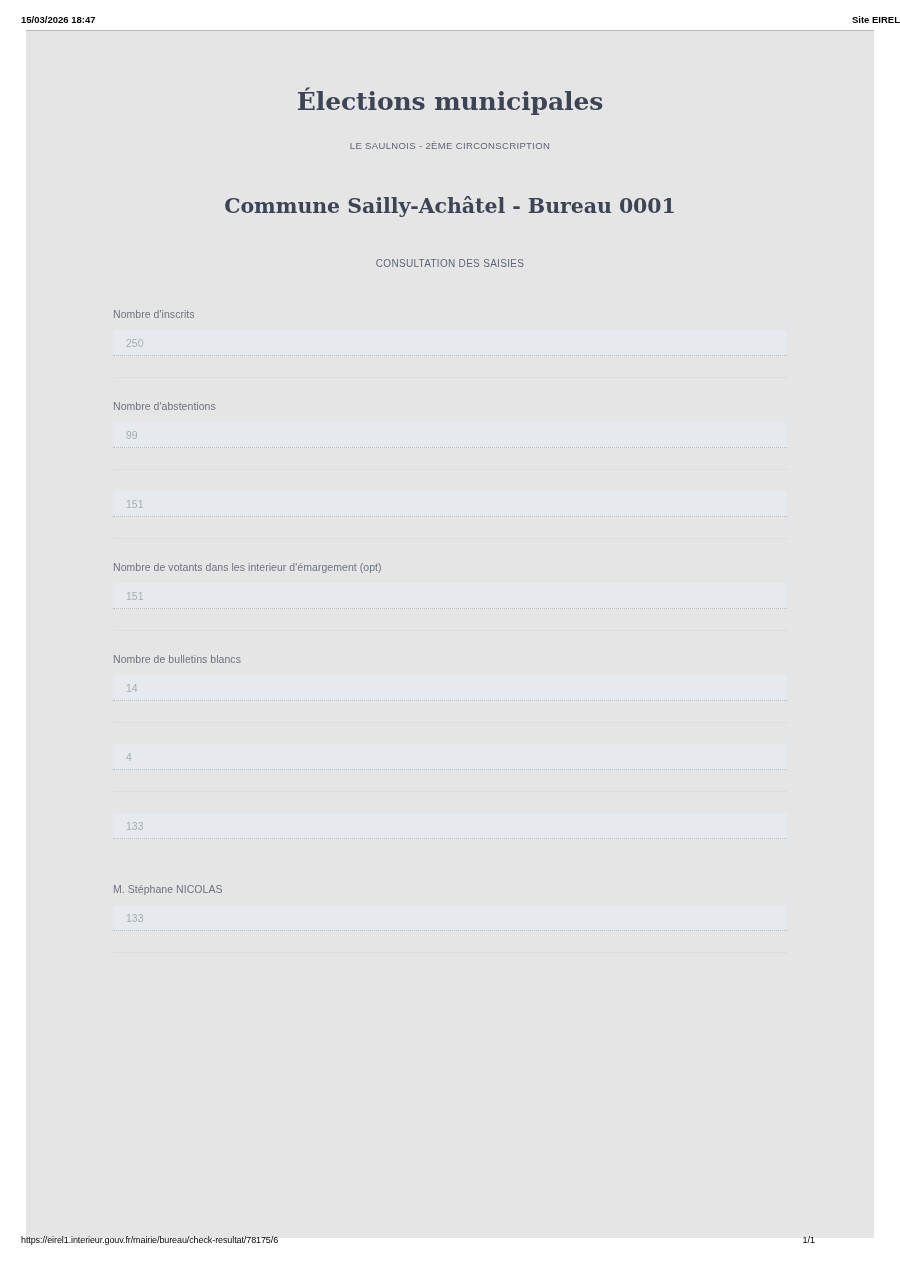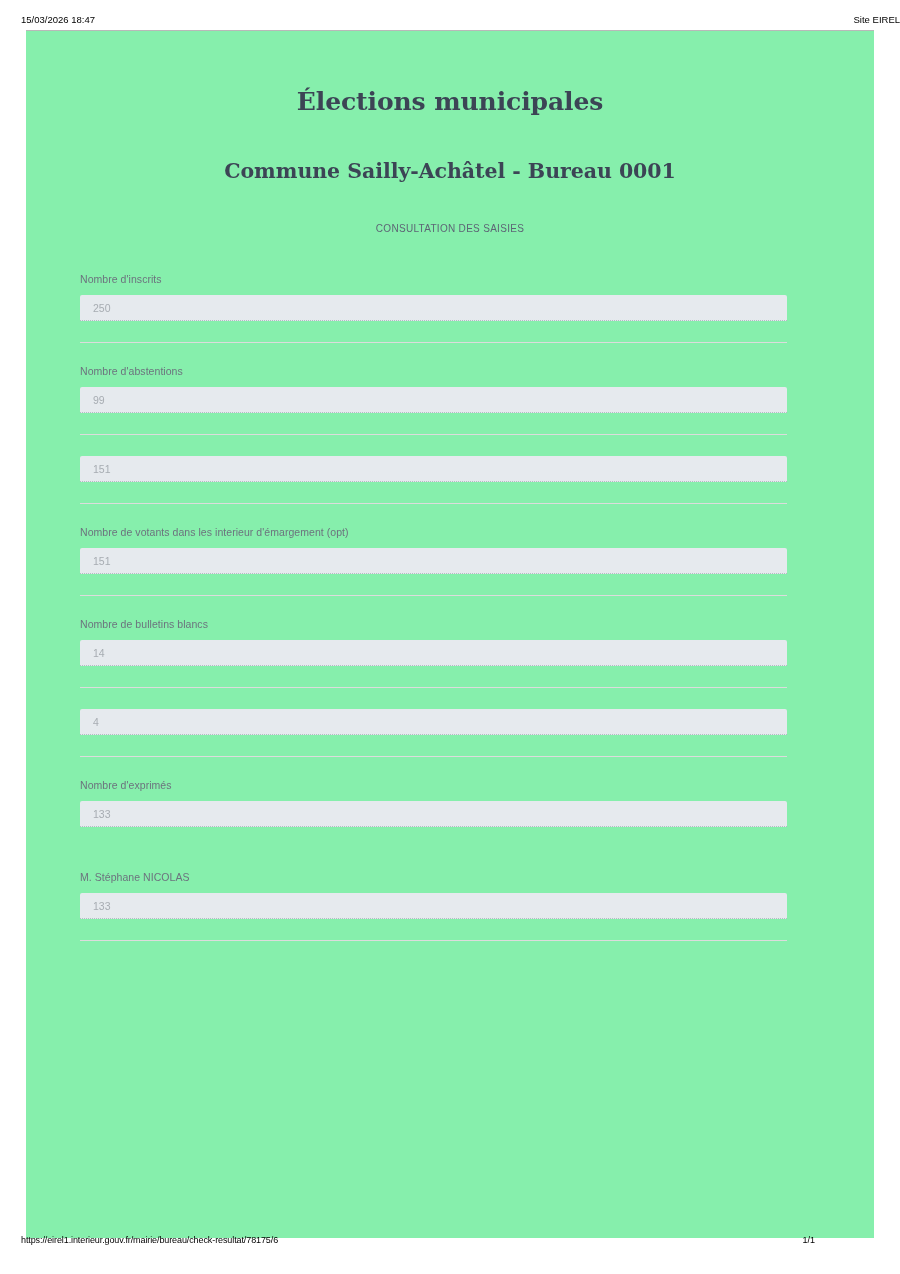--- a/index.html
+++ b/index.html
@@ -19,20 +19,21 @@
 
   
   .print-header {
     position: absolute;
     top: 0;
     left: 0;
     width: 900px;
     height: 30px;
     display: flex;
     align-items: center;
+    font-weight: bold;
   }
   .print-header .ph-date {
     position: absolute;
     left: 21px;
     top: 14px;
     font-size: 9.5px;
     color: #000000;
     line-height: 12px;
   }
   .print-header .ph-title {
@@ -72,21 +73,21 @@
     line-height: 12px;
   }
 
   
   .page-panel {
     position: absolute;
     left: 26px;
     top: 30px;
     width: 848px;
     height: 1208px;
-    background: #86efac;
+    background: #e5e5e5;
     border-top: 1px solid #b9b9b9;
     box-sizing: border-box;
     overflow: hidden;
   }
 
   .panel-inner {
     padding: 0;
   }
 
   
@@ -134,21 +135,21 @@
 
   
   .form-list {
     margin: 0;
     padding: 0;
     margin-top: 37px;
   }
   .form-row {
     position: relative;
     padding: 0 0 0 0;
-    margin: 0 87px 0 54px;
+    margin: 0 87px 0 87px;
   }
   .form-row .field-label {
     display: block;
     font-size: 10.5px;
     color: #6c737e;
     line-height: 14px;
     padding-bottom: 9px;
     letter-spacing: 0.05px;
   }
   .form-row .field-input {
@@ -185,20 +186,21 @@
 
 <div class="print-header">
   <span class="ph-date">15/03/2026 18:47</span>
   <span class="ph-title">Site EIREL</span>
 </div>
 
 <div class="page-panel">
   <div class="panel-inner">
 
     <h1 class="doc-title">Élections municipales</h1>
+    <p class="doc-subtitle">LE SAULNOIS - 2ÈME CIRCONSCRIPTION</p>
     <h2 class="doc-heading">Commune Sailly-Achâtel - Bureau 0001</h2>
     <p class="doc-section-label">CONSULTATION DES SAISIES</p>
 
     <div class="form-list" id="form-list">
         <div class="form-row">
           <label class="field-label">Nombre d'inscrits</label>
           <input class="field-input" type="text" readonly="" value="250" style="">
           <span class="row-divider"></span>
         </div>
         <div class="form-row">
@@ -218,21 +220,20 @@
         <div class="form-row">
           <label class="field-label">Nombre de bulletins blancs</label>
           <input class="field-input" type="text" readonly="" value="14" style="">
           <span class="row-divider"></span>
         </div>
         <div class="form-row">
           <input class="field-input" type="text" readonly="" value="4" style="">
           <span class="row-divider"></span>
         </div>
         <div class="form-row no-divider">
-          <label class="field-label">Nombre d'exprimés</label>
           <input class="field-input" type="text" readonly="" value="133" style="">
         </div>
         <div class="form-row">
           <label class="field-label">M. Stéphane NICOLAS</label>
           <input class="field-input" type="text" readonly="" value="133" style="">
           <span class="row-divider"></span>
         </div>
       </div>
 
   </div>

